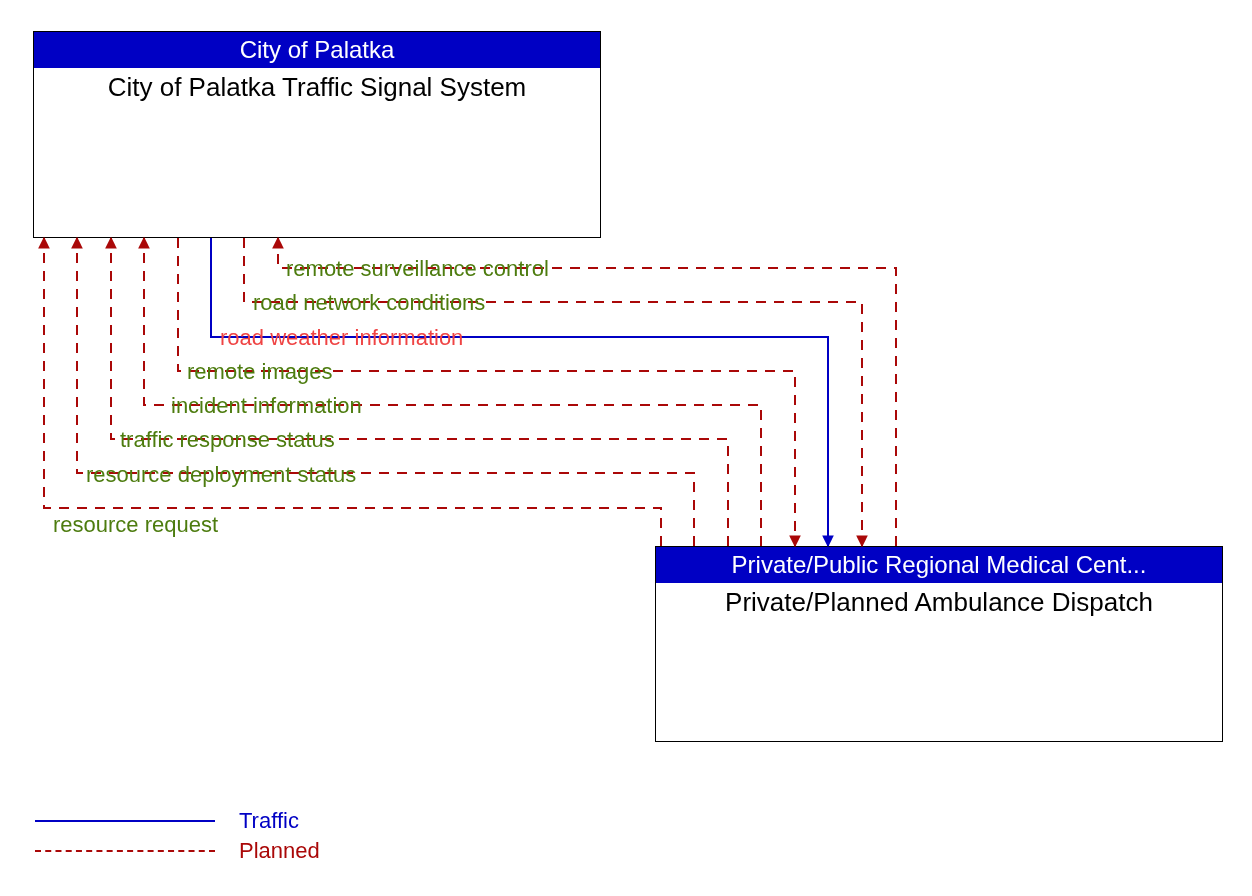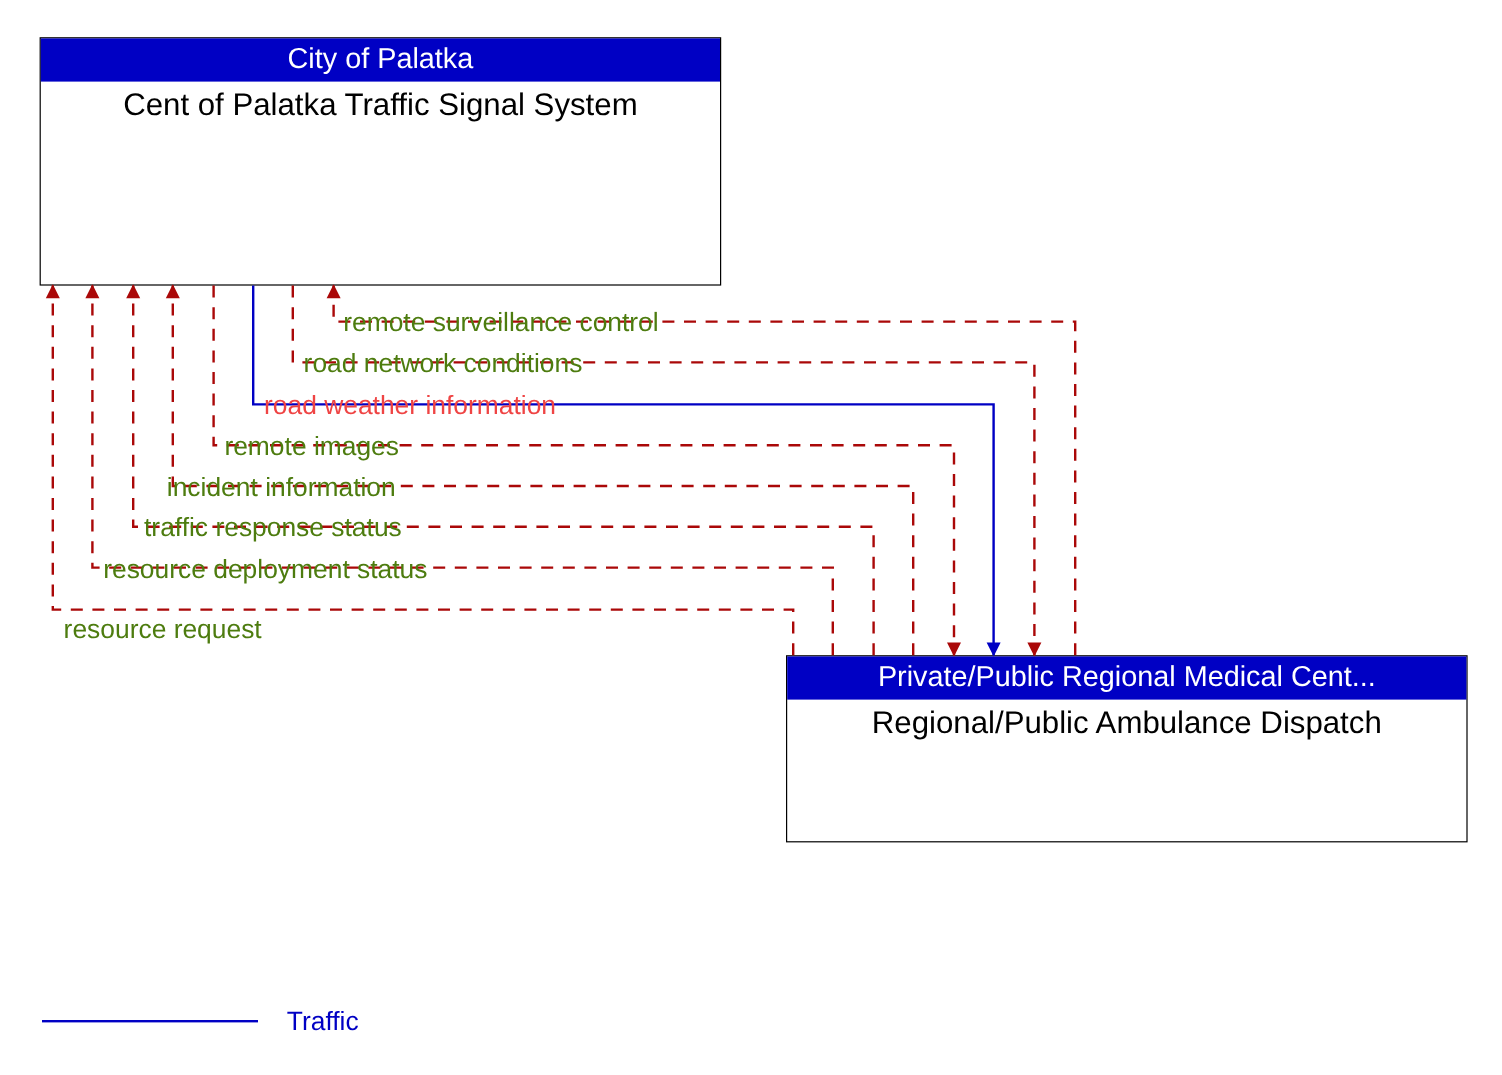--- a/index.html
+++ b/index.html
@@ -66,26 +66,26 @@
   .legend-line.existing { border-top-color: #0000c4; border-top-style: solid; }
   .legend-line.planned  { border-top-color: #aa0808; border-top-style: dashed; }
   .legend-text.existing { color: #0000c4; }
   .legend-text.planned  { color: #aa0808; }
 </style>
 </head>
 <body>
 
 <div class="box" style="left:33px; top:31px; width:568px; height:207px;">
   <div class="box-header">City of Palatka</div>
-  <div class="box-body">Cent of Palatka Traffic Signal System</div>
+  <div class="box-body">City of Palatka Traffic Signal System</div>
 </div>
 
-<div class="box" style="left:655px; top:546px; width:568px; height:156px;">
+<div class="box" style="left:655px; top:546px; width:568px; height:196px;">
   <div class="box-header">Private/Public Regional Medical Cent...</div>
-  <div class="box-body">Regional/Public Ambulance Dispatch</div>
+  <div class="box-body">Private/Planned Ambulance Dispatch</div>
 </div>
 
 <svg>
   <defs>
     <marker id="arr-planned" viewBox="0 0 12 12" refX="10" refY="6" markerWidth="7" markerHeight="7" orient="auto-start-reverse">
       <path d="M1 1 L11 6 L1 11 Z" fill="#aa0808"></path>
     </marker>
     <marker id="arr-existing" viewBox="0 0 12 12" refX="10" refY="6" markerWidth="7" markerHeight="7" orient="auto-start-reverse">
       <path d="M1 1 L11 6 L1 11 Z" fill="#0000c4"></path>
     </marker>
@@ -105,23 +105,27 @@
 
   <path d="M 694 546 L 694 473 L 77 473 L 77 238" fill="none" stroke="#aa0808" stroke-width="2" stroke-dasharray="10 8" marker-end="url(#arr-planned)"></path>
 
   <path d="M 661 546 L 661 508 L 44 508 L 44 238" fill="none" stroke="#aa0808" stroke-width="2" stroke-dasharray="10 8" marker-end="url(#arr-planned)"></path>
 </svg>
 
 <div class="flowlabel" style="left:286px; top:256px;">remote surveillance control</div>
 <div class="flowlabel" style="left:253px; top:290px;">road network conditions</div>
 <div class="flowlabel existing" style="left:220px; top:325px;">road weather information</div>
 <div class="flowlabel" style="left:187px; top:359px;">remote images</div>
-<div class="flowlabel" style="left:139px; top:393px;">incident information</div>
+<div class="flowlabel" style="left:171px; top:393px;">incident information</div>
 <div class="flowlabel" style="left:120px; top:427px;">traffic response status</div>
 <div class="flowlabel" style="left:86px; top:462px;">resource deployment status</div>
 <div class="flowlabel" style="left:53px; top:472px;margin-top:40px;">resource request</div>
 
 <div class="legend">
   <div class="legend-row">
     <div class="legend-line existing"></div>
     <div class="legend-text existing">Traffic</div>
   </div>
+  <div class="legend-row">
+    <div class="legend-line planned"></div>
+    <div class="legend-text planned">Planned</div>
+  </div>
 </div>
 
 </body></html>

